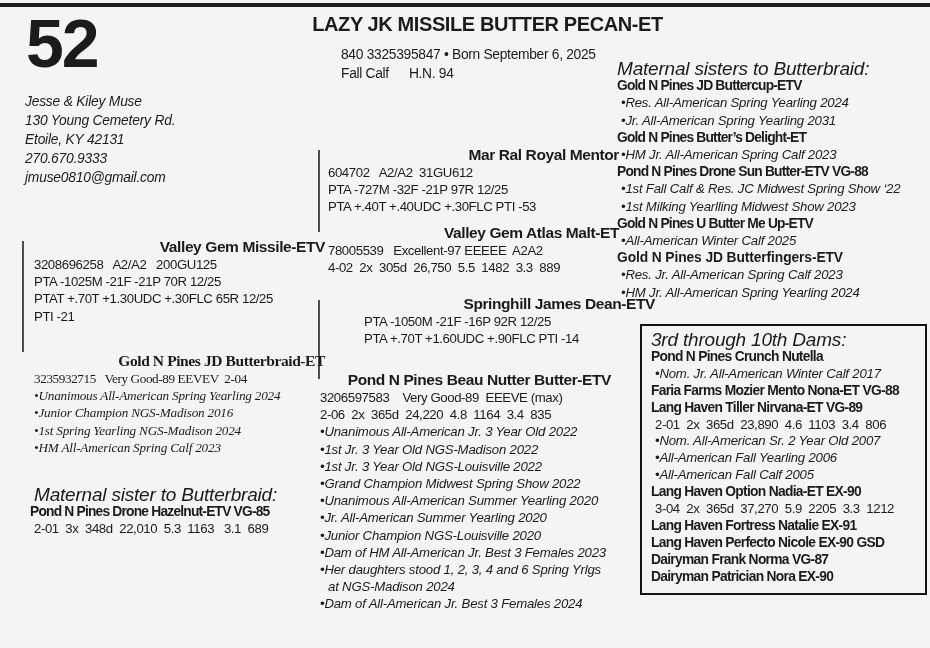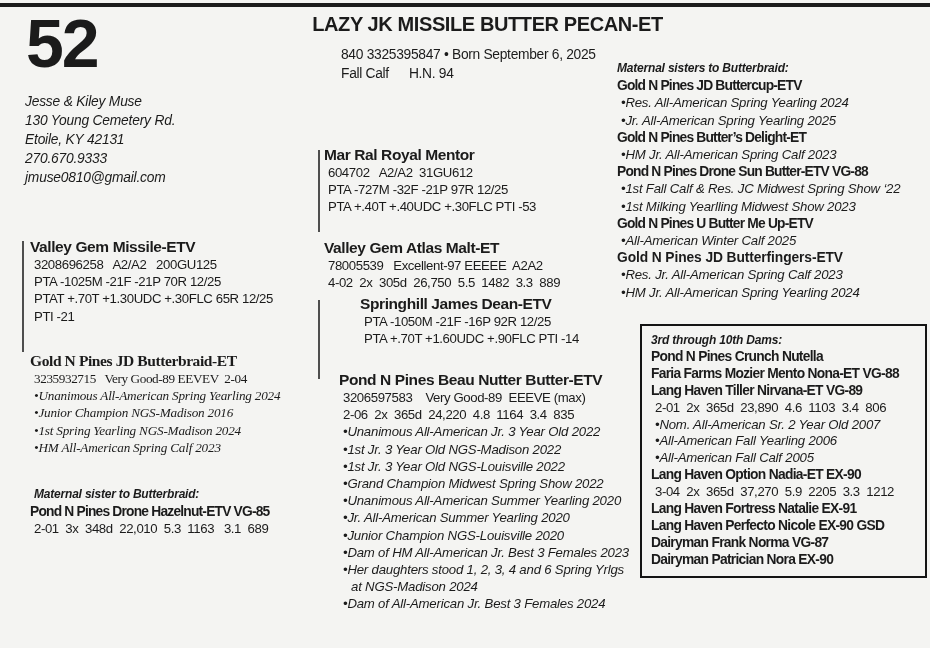--- a/index.html
+++ b/index.html
@@ -11,24 +11,24 @@
   .abs{position:absolute;}
   .top-rule{left:0;top:3px;width:930px;height:4px;background:#1c1c1c;}
   .lot{left:26px;top:8px;font-size:68px;font-weight:bold;letter-spacing:-2px;line-height:1.05;}
   .consignor{left:25px;top:92px;font-style:italic;font-size:13.8px;line-height:19px;letter-spacing:-0.2px;}
   .title{left:215px;top:13px;width:545px;text-align:center;font-size:20px;font-weight:bold;letter-spacing:-0.4px;}
   .regblock{left:341px;top:46px;font-size:13.8px;line-height:18.5px;letter-spacing:-0.3px;}
   .calfline span{margin-right:20px;}
   .calfline span:last-child{margin-right:4px;}
 
   .pblock{line-height:17.2px;width:295px;}
-  .name{font-weight:bold;font-size:15.5px;letter-spacing:-0.4px;line-height:18px;}
+  .name{font-weight:bold;font-size:15.5px;letter-spacing:-0.4px;line-height:18px;text-align:right;}
   .data{font-size:13.2px;letter-spacing:-0.4px;white-space:pre-wrap;padding-left:4px;}
   .bullet{font-size:13.2px;font-style:italic;letter-spacing:-0.2px;padding-left:12px;text-indent:-8px;}
-  .ihead{font-style:italic;font-size:12px;letter-spacing:-0.2px;font-weight:bold;}
+  .ihead{font-style:italic;font-size:19px;letter-spacing:-0.2px;}
   .cname{font-weight:bold;font-size:13.8px;letter-spacing:-0.8px;}
   .cname-strong{font-weight:bold;font-size:13.8px;letter-spacing:-0.1px;}
   .vline{width:2px;background:#4e4e4e;}
   .dams-box{
     left:640px;top:324px;width:265px;
     border:2.5px solid #141414;background:transparent;
     padding:6px 9px 7px 9px;line-height:16.9px;
   }
   .dams-box .cname{letter-spacing:-0.7px;}
   .rightcol{left:617px;top:60px;width:290px;line-height:17.2px;}
@@ -83,68 +83,69 @@
   <div class="data">2-01  3x  348d  22,010  5.3  1163   3.1  689</div>
 </div>
 
 <div class="abs pblock" style="left:324px;top:146px;">
   <div class="name">Mar Ral Royal Mentor</div>
   <div class="data">604702   A2/A2  31GU612</div>
   <div class="data">PTA -727M -32F -21P 97R 12/25</div>
   <div class="data">PTA +.40T +.40UDC +.30FLC PTI -53</div>
 </div>
 
-<div class="abs pblock" style="left:324px;top:224px;margin-top:15px;">
+<div class="abs pblock" style="left:324px;top:224px;">
   <div class="name">Valley Gem Atlas Malt-ET</div>
   <div class="data">78005539   Excellent-97 EEEEE  A2A2</div>
   <div class="data">4-02  2x  305d  26,750  5.5  1482  3.3  889</div>
 </div>
 
 <div class="abs pblock" style="left:324px;top:295px;margin-left:36px;">
   <div class="name">Springhill James Dean-ETV</div>
   <div class="data">PTA -1050M -21F -16P 92R 12/25</div>
   <div class="data">PTA +.70T +1.60UDC +.90FLC PTI -14</div>
 </div>
 
-<div class="abs pblock" style="left:339px;top:371px;">
+<div class="abs pblock" style="left:316px;top:371px;">
   <div class="name">Pond N Pines Beau Nutter Butter-ETV</div>
   <div class="data">3206597583    Very Good-89  EEEVE (max)</div>
   <div class="data">2-06  2x  365d  24,220  4.8  1164  3.4  835</div>
   <div class="bullet">•Unanimous All-American Jr. 3 Year Old 2022</div>
   <div class="bullet">•1st Jr. 3 Year Old NGS-Madison 2022</div>
   <div class="bullet">•1st Jr. 3 Year Old NGS-Louisville 2022</div>
   <div class="bullet">•Grand Champion Midwest Spring Show 2022</div>
   <div class="bullet">•Unanimous All-American Summer Yearling 2020</div>
   <div class="bullet">•Jr. All-American Summer Yearling 2020</div>
   <div class="bullet">•Junior Champion NGS-Louisville 2020</div>
   <div class="bullet">•Dam of HM All-American Jr. Best 3 Females 2023</div>
   <div class="bullet">•Her daughters stood 1, 2, 3, 4 and 6 Spring Yrlgs at NGS-Madison 2024</div>
   <div class="bullet">•Dam of All-American Jr. Best 3 Females 2024</div>
 </div>
 
 <div class="abs rightcol">
   <div class="ihead">Maternal sisters to Butterbraid:</div>
   <div class="cname">Gold N Pines JD Buttercup-ETV</div>
   <div class="bullet">•Res. All-American Spring Yearling 2024</div>
-  <div class="bullet">•Jr. All-American Spring Yearling 2025</div>
+  <div class="bullet">•Jr. All-American Spring Yearling 2031</div>
   <div class="cname">Gold N Pines Butter’s Delight-ET</div>
   <div class="bullet">•HM Jr. All-American Spring Calf 2023</div>
   <div class="cname">Pond N Pines Drone Sun Butter-ETV VG-88</div>
   <div class="bullet">•1st Fall Calf &amp; Res. JC Midwest Spring Show ‘22</div>
   <div class="bullet">•1st Milking Yearlling Midwest Show 2023</div>
   <div class="cname">Gold N Pines U Butter Me Up-ETV</div>
   <div class="bullet">•All-American Winter Calf 2025</div>
   <div class="cname-strong">Gold N Pines JD Butterfingers-ETV</div>
   <div class="bullet">•Res. Jr. All-American Spring Calf 2023</div>
   <div class="bullet">•HM Jr. All-American Spring Yearling 2024</div>
 </div>
 
 <div class="abs dams-box">
   <div class="ihead">3rd through 10th Dams:</div>
   <div class="cname">Pond N Pines Crunch Nutella</div>
+  <div class="bullet">•Nom. Jr. All-American Winter Calf 2017</div>
   <div class="cname">Faria Farms Mozier Mento Nona-ET VG-88</div>
   <div class="cname">Lang Haven Tiller Nirvana-ET VG-89</div>
   <div class="data">2-01  2x  365d  23,890  4.6  1103  3.4  806</div>
   <div class="bullet">•Nom. All-American Sr. 2 Year Old 2007</div>
   <div class="bullet">•All-American Fall Yearling 2006</div>
   <div class="bullet">•All-American Fall Calf 2005</div>
   <div class="cname">Lang Haven Option Nadia-ET EX-90</div>
   <div class="data">3-04  2x  365d  37,270  5.9  2205  3.3  1212</div>
   <div class="cname">Lang Haven Fortress Natalie EX-91</div>
   <div class="cname">Lang Haven Perfecto Nicole EX-90 GSD</div>

